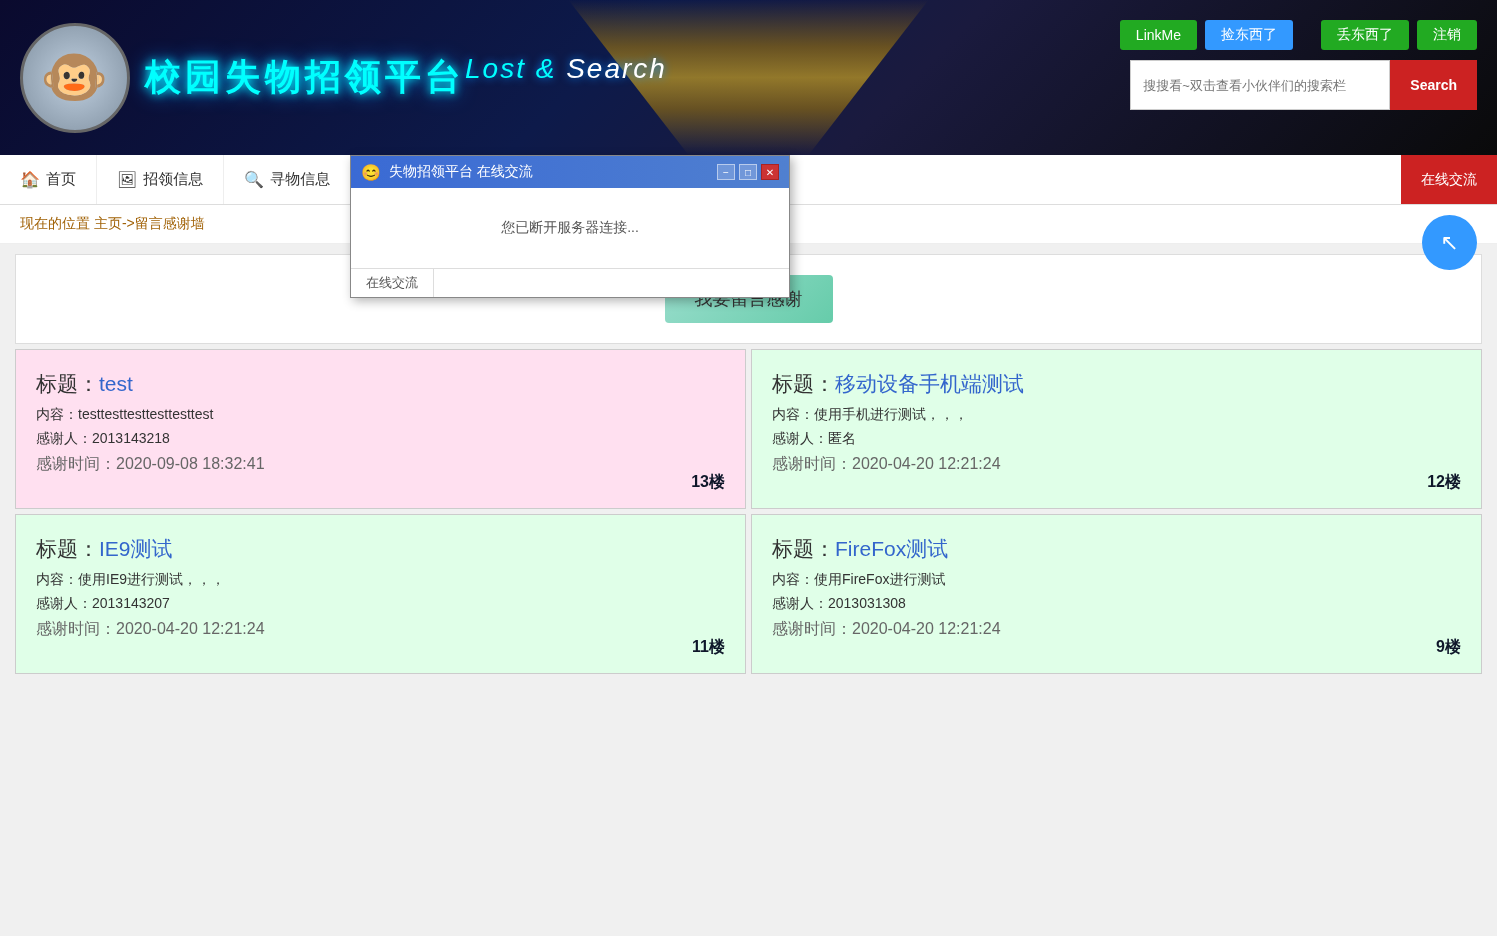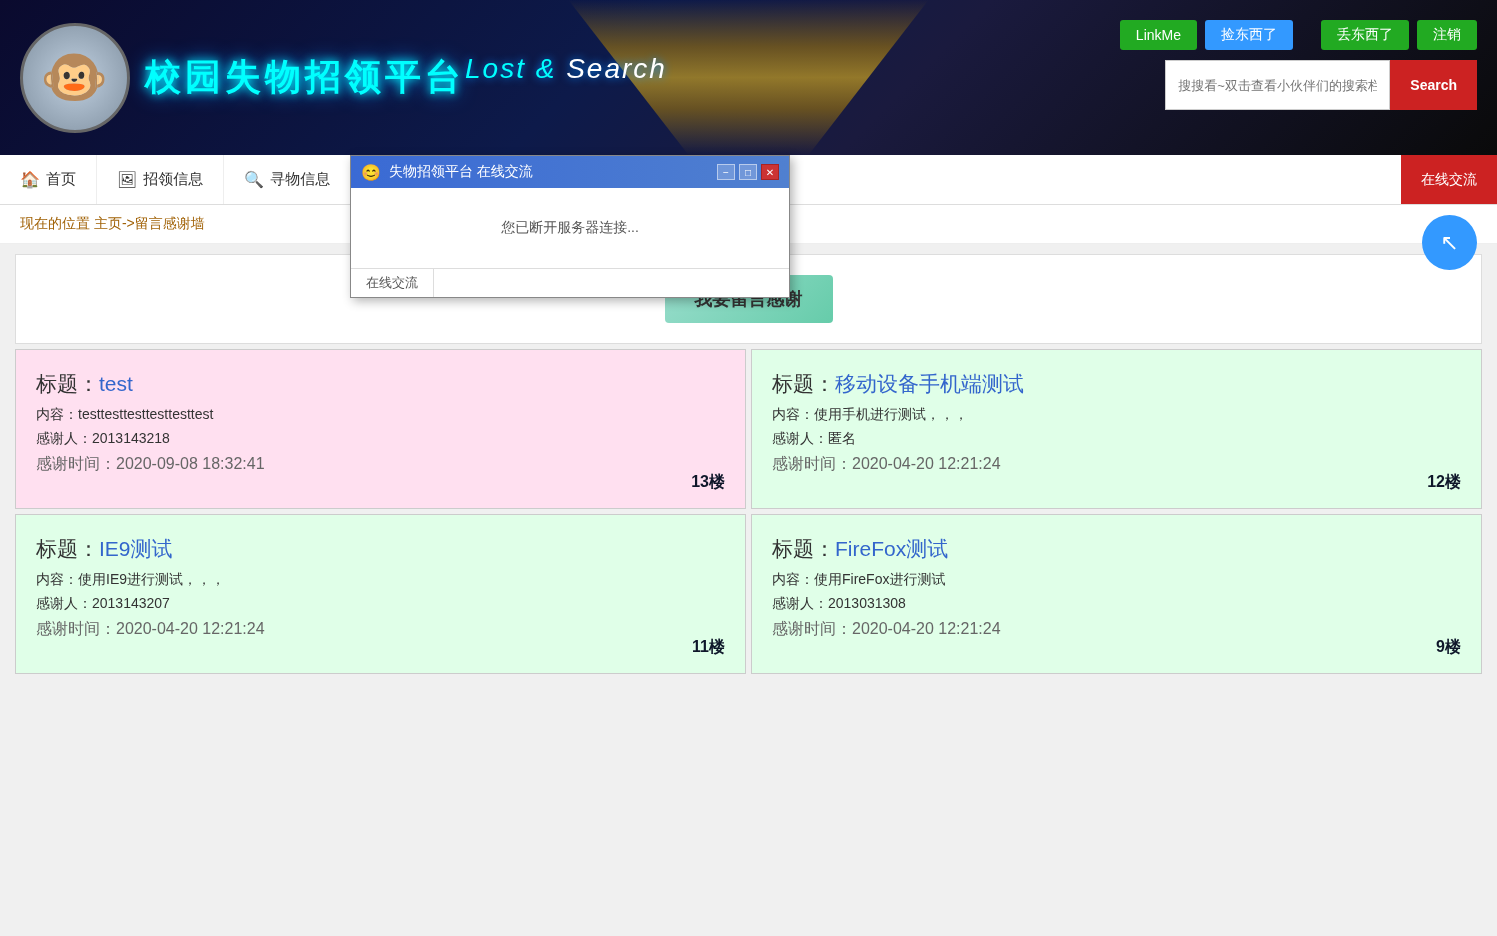--- a/index.html
+++ b/index.html
@@ -122,21 +122,21 @@
       font-size: 14px;
       cursor: pointer;
       border-radius: 3px;
       font-family: inherit;
     }
     .search-area {
       display: flex;
       gap: 0;
     }
     .search-input {
-      width: 225px;
+      width: 260px;
       padding: 7px 12px;
       border: 1px solid #ccc;
       font-size: 13px;
       color: #999;
       outline: none;
       font-family: inherit;
     }
     .search-btn {
       background: #cc2222;
       color: white;
@@ -214,21 +214,21 @@
     }
     .btn-gratitude {
       background: linear-gradient(135deg, #99ddcc, #66ccaa);
       color: #333;
       border: none;
       padding: 12px 30px;
       font-size: 18px;
       cursor: pointer;
       border-radius: 4px;
       font-family: inherit;
-      font-weight: bold;
+      font-weight: normal;
     }
 
     
     .cards-grid {
       display: grid;
       grid-template-columns: 1fr 1fr;
       gap: 5px;
       margin-top: 5px;
     }
     .card {

